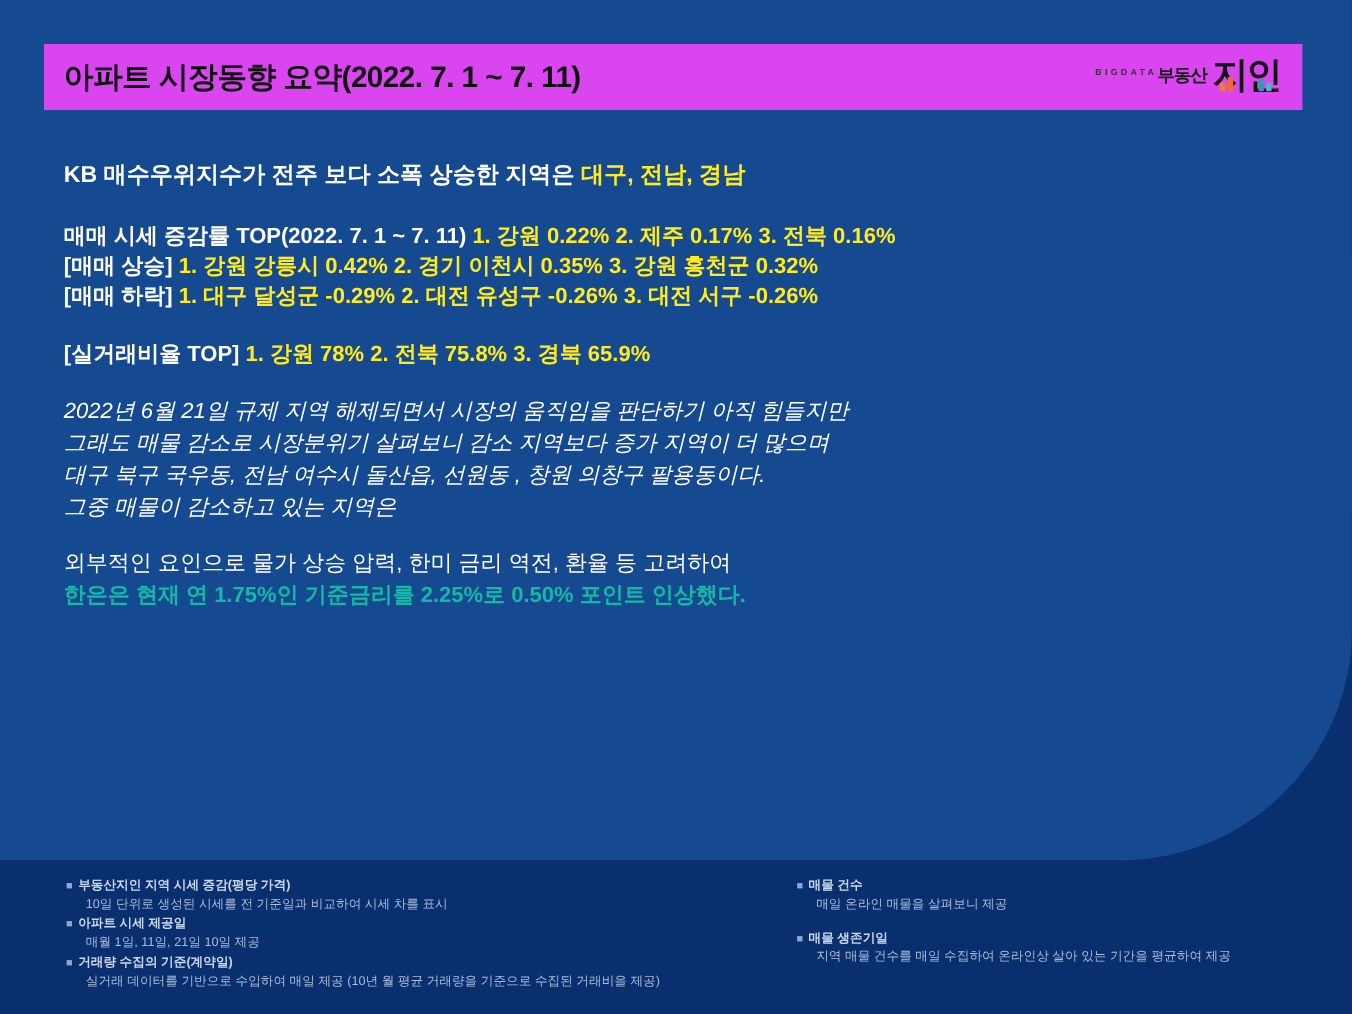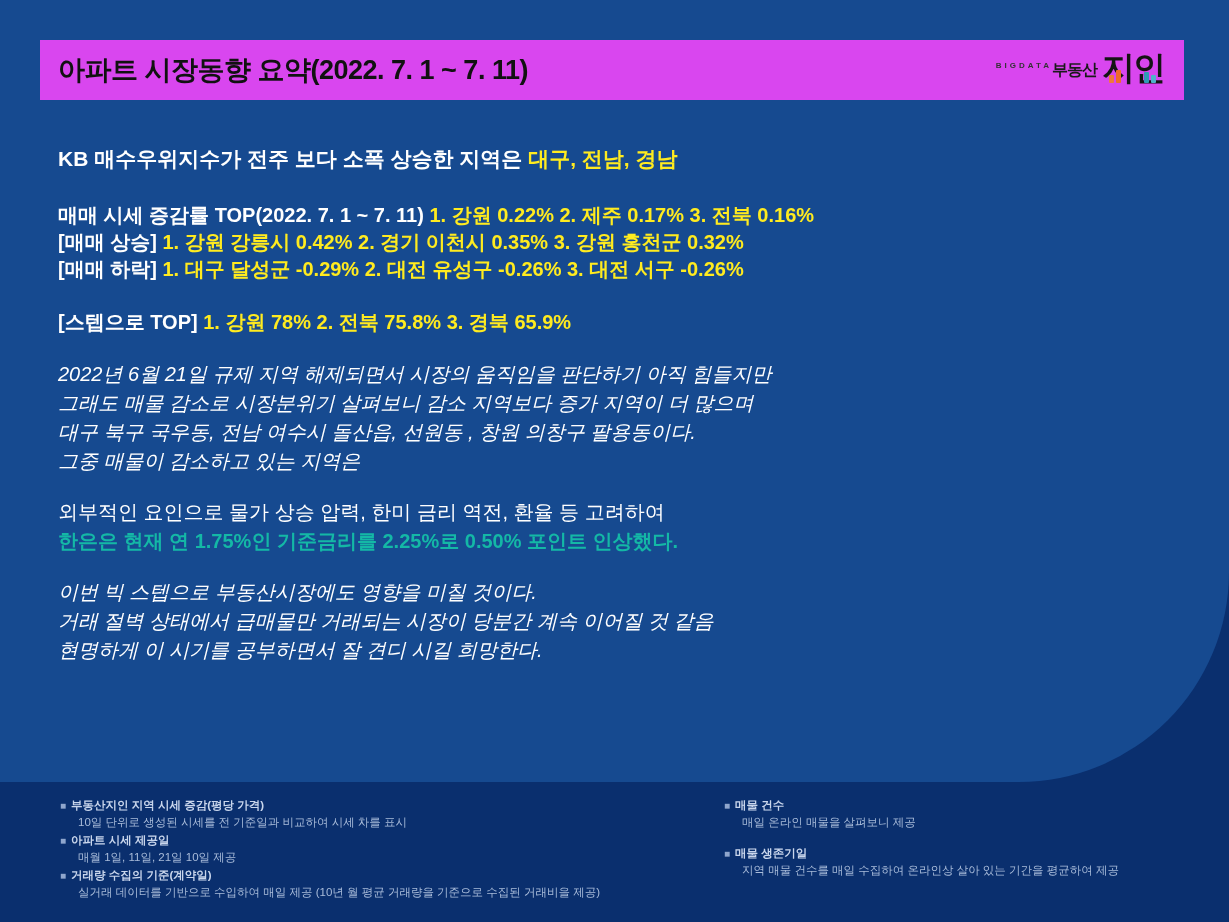--- a/index.html
+++ b/index.html
@@ -203,46 +203,41 @@
 
     <div class="blk-top">
       <div class="line"><span>매매 시세 증감률 TOP(2022. 7. 1 ~ 7. 11) </span><span class="hl">1. 강원 0.22% 2. 제주 0.17% 3. 전북 0.16%</span></div>
       <div class="line"><span>[매매 상승] </span><span class="hl">1. 강원 강릉시 0.42% 2. 경기 이천시 0.35% 3. 강원 홍천군 0.32%</span></div>
       <div class="line"><span>[매매 하락] </span><span class="hl">1. 대구 달성군 -0.29% 2. 대전 유성구 -0.26% 3. 대전 서구 -0.26%</span></div>
     </div>
 
     <div class="spacer-md"></div>
 
     <div class="blk-deal">
-      <div class="line"><span>[스텝으로 TOP] </span><span class="hl">1. 강원 78% 2. 전북 75.8% 3. 경북 65.9%</span></div>
+      <div class="line"><span>[실거래비율 TOP] </span><span class="hl">1. 강원 78% 2. 전북 75.8% 3. 경북 65.9%</span></div>
     </div>
 
     <div class="spacer-lg"></div>
 
     <div class="blk-para">
       <div class="line">2022년 6월 21일 규제 지역 해제되면서 시장의 움직임을 판단하기 아직 힘들지만</div>
       <div class="line">그래도 매물 감소로 시장분위기 살펴보니 감소 지역보다 증가 지역이 더 많으며</div>
       <div class="line">대구 북구 국우동, 전남 여수시 돌산읍, 선원동 , 창원 의창구 팔용동이다.</div>
       <div class="line">그중 매물이 감소하고 있는 지역은</div>
     </div>
 
     <div class="spacer-sm"></div>
 
     <div class="blk-para2">
       <div class="line">외부적인 요인으로 물가 상승 압력, 한미 금리 역전, 환율 등 고려하여</div>
       <div class="line bold-yellow">한은은 현재 연 1.75%인 기준금리를 2.25%로 0.50% 포인트 인상했다.</div>
     </div>
 
     <div class="spacer-sm"></div>
 
-    <div class="blk-para">
-      <div class="line">이번 빅 스텝으로 부동산시장에도 영향을 미칠 것이다.</div>
-      <div class="line">거래 절벽 상태에서 급매물만 거래되는 시장이 당분간 계속 이어질 것 같음</div>
-      <div class="line">현명하게 이 시기를 공부하면서 잘 견디 시길 희망한다.</div>
-    </div>
 
   </div>
 
   <div id="footer">
 
     <div class="footer-col left">
       <div class="note-group">
         <div class="note-title"><span class="sq">■</span><span>부동산지인 지역 시세 증감(평당 가격)</span></div>
         <div class="note-desc">10일 단위로 생성된 시세를 전 기준일과 비교하여 시세 차를 표시</div>
       </div>

